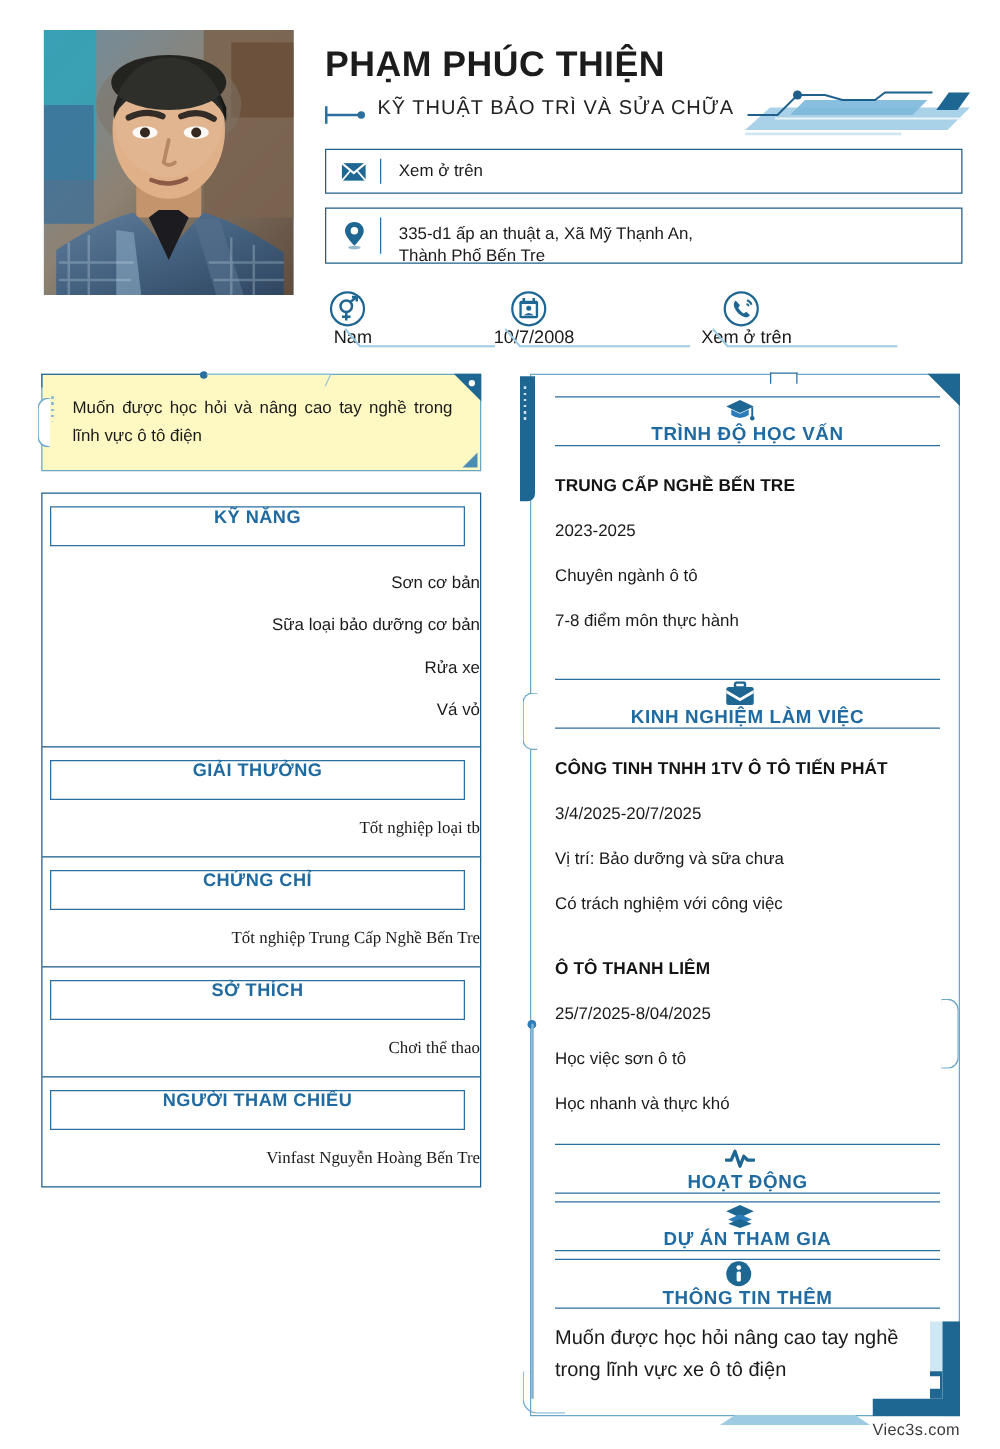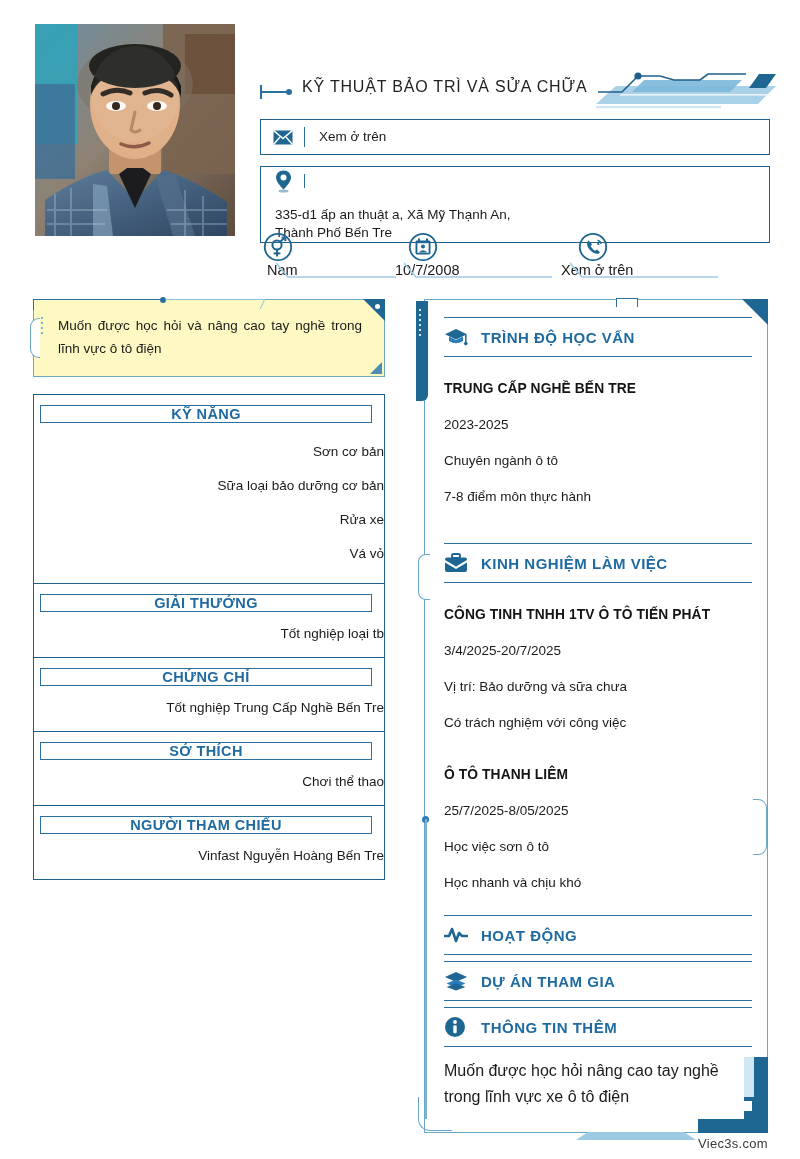--- a/index.html
+++ b/index.html
@@ -50,21 +50,21 @@
   }
 
   .deco-chart { position: absolute; left: 596px; top: 62px; width: 180px; height: 50px; }
 
   
   .contact-box {
     position: absolute; border: 1px solid #1f5f8b; background: #fff;
     display: flex; align-items: flex-start;
   }
   .cb-email { left: 260px; top: 119px; width: 510px; height: 36px; }
-  .cb-addr  { left: 260px; top: 166px; width: 510px; height: 77px; flex-direction: column; }
+  .cb-addr  { left: 260px; top: 166px; width: 510px; height: 45px; }
 
   .cb-icon {
     width: 44px; min-width: 44px; height: 100%;
     display: flex; align-items: center; justify-content: center;
     position: relative;
   }
   .cb-icon::after {
     content: ""; position: absolute; right: 0; top: 7px; bottom: 7px;
     width: 1px; background: #2b6f9e;
   }
@@ -126,30 +126,30 @@
     position: absolute; right: 2px; bottom: 2px;
     width: 0; height: 0; border-bottom: 12px solid #4b8db3; border-left: 12px solid transparent;
   }
 
   .lbox {
     position: relative; border: 1px solid #1f5f8b; background: #fff;
     margin-top: -1px;
   }
   .lbox:first-of-type { margin-top: 0; }
   .lhead {
-    margin: 10px 12px 0 6px; height: 18px;
+    margin: 10px 12px 0 6px; height: 32px;
     border: 1px solid #2b6f9e;
-    display: flex; align-items: flex-end; justify-content: center;
+    display: flex; align-items: flex-start; justify-content: center;
   }
   .lhead span {
     font-size: 14.5px; font-weight: bold; color: #1f6aa0; letter-spacing: 0.4px;
   }
   .lbody { padding: 12px 0 12px 22px; }
   .litem { font-size: 13.5px; line-height: 34px; color: #1a1a1a; text-align: right; }
-  .lbody.compact { padding: 7px 0 9px 22px; }
+  .lbody.compact { padding: 7px 0 9px 22px; font-family: Liberation Serif, serif; }
   .lbody.compact .litem { line-height: 29px; }
 
   
   .right-col {
     position: absolute; left: 416px; top: 299px; width: 352px; height: 834px;
   }
   .rc-frame {
     position: absolute; left: 8px; top: 0; width: 344px; height: 834px;
     border: 1px solid #6aa6c8;
   }
@@ -197,21 +197,21 @@
   }
   .rc-bottom-tab {
     position: absolute; left: 160px; bottom: -7px; width: 120px; height: 8px;
     background: #9ecbe4;
     clip-path: polygon(10% 0, 90% 0, 100% 100%, 0 100%);
   }
 
   .rsec { position: absolute; left: 28px; width: 308px; }
   .rhead {
     display: flex; align-items: center; height: 40px;
-    border-top: 1.5px solid #2b6f9e; border-bottom: 1.5px solid #2b6f9e;
+    border-top: 1.5px solid #2b6f9e; border-bottom: 1.5px solid #2b6f9e; flex-direction: column;
   }
   .rhead .ric { width: 26px; height: 24px; margin-right: 11px; display: flex; align-items: center; }
   .rhead span.rtxt {
     font-size: 15px; font-weight: bold; color: #1f6aa0; letter-spacing: 0.5px;
   }
   .rentry-title {
     font-size: 13.8px; font-weight: bold; color: #141414; letter-spacing: 0.1px;
   }
   .rline { font-size: 13.5px; color: #1a1a1a; }
   .rbody { padding-top: 14px; }
@@ -287,20 +287,21 @@
         <ellipse cx="122" cy="82" rx="10" ry="5" fill="#fff" opacity="0.92"></ellipse>
         <circle cx="81" cy="82" r="4" fill="#2b1d13"></circle>
         <circle cx="122" cy="82" r="4" fill="#2b1d13"></circle>
 
         <path d="M100 88 L96 106 Q100 110 105 106" stroke="#b3825e" stroke-width="3" fill="none" stroke-linecap="round"></path>
         <path d="M86 120 Q100 126 114 119" stroke="#8d5a47" stroke-width="3.5" fill="none" stroke-linecap="round"></path>
         <ellipse cx="100" cy="70" rx="44" ry="48" fill="#ffffff" opacity="0.05"></ellipse>
       </svg>
     </div>
 
+    <div class="name">PHẠM PHÚC THIỆN</div>
 
     <div class="title-row">
       <div class="title-dash"></div>
       <div class="job-title">KỸ THUẬT BẢO TRÌ VÀ SỬA CHỮA</div>
     </div>
 
     <svg class="deco-chart" viewBox="0 0 180 50">
       <polygon points="0,42 20,24 180,24 162,42" fill="#a9d2e8"></polygon>
       <polygon points="36,30 48,18 146,18 134,30" fill="#7cb8da" opacity="0.9"></polygon>
       <polygon points="163,12 180,12 170,26 153,26" fill="#1f6793"></polygon>
@@ -501,23 +502,23 @@
         </span>
         <span class="rtxt">KINH NGHIỆM LÀM VIỆC</span>
       </div>
       <div class="rbody">
         <div class="rentry-title">CÔNG TINH TNHH 1TV Ô TÔ TIẾN PHÁT</div>
         <div class="rline">3/4/2025-20/7/2025</div>
         <div class="rline">Vị trí: Bảo dưỡng và sữa chưa</div>
         <div class="rline">Có trách nghiệm với công việc</div>
         <div style="height:16px;"></div>
         <div class="rentry-title">Ô TÔ THANH LIÊM</div>
-        <div class="rline">25/7/2025-8/05/2025</div>
+        <div class="rline">25/7/2025-8/04/2025</div>
         <div class="rline">Học việc sơn ô tô</div>
-        <div class="rline">Học nhanh và chịu khó</div>
+        <div class="rline">Học nhanh và thực khó</div>
       </div>
     </div>
 
     <div class="rsec" style="top:662px;">
       <div class="rhead">
         <span class="ric">
           <svg width="24" height="20" viewBox="0 0 24 20">
             <polygon points="12,1 23,6 12,11 1,6" fill="#1f6793"></polygon>
             <polygon points="12,8.4 21.4,12.6 12,16.8 2.6,12.6" fill="#2b7cb8"></polygon>
             <polygon points="12,12.2 21.4,16 12,19.4 2.6,16" fill="#1f6793"></polygon>

